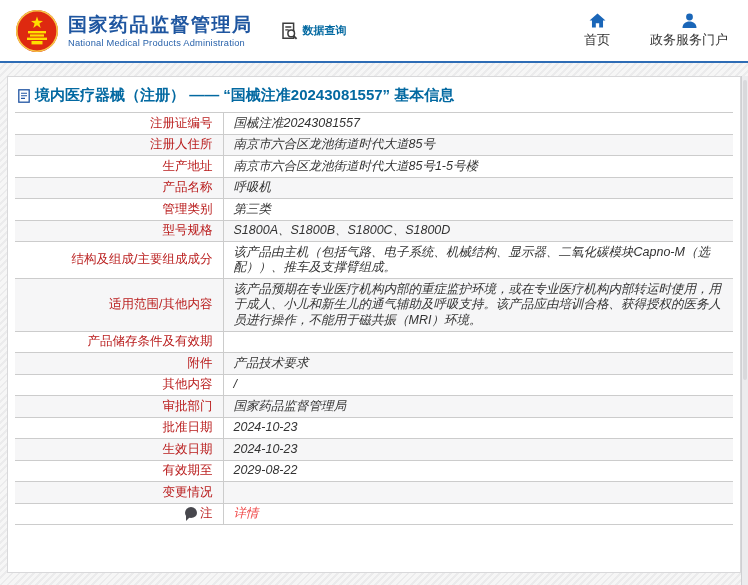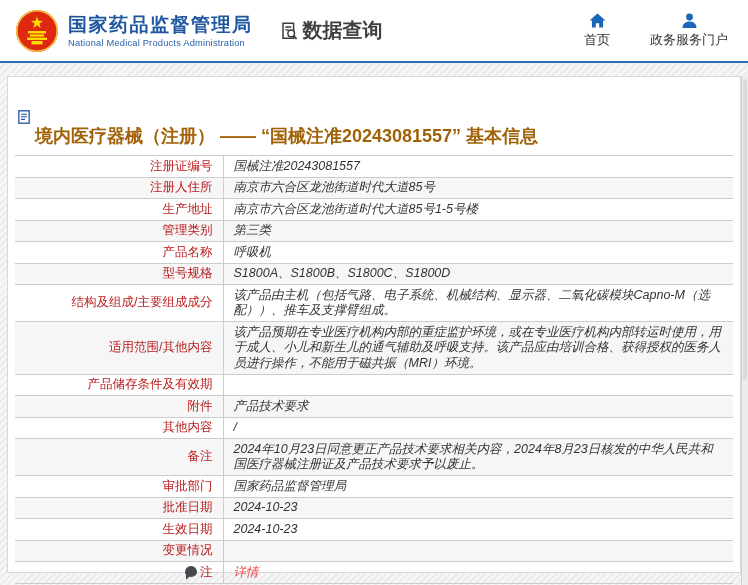--- a/index.html
+++ b/index.html
@@ -16,34 +16,34 @@
     background:#fff; border-bottom:2px solid #2e6cb5;
     display:flex; align-items:center;
   }
   .logo-wrap { display:flex; align-items:center; margin-left:15px; cursor:pointer; }
   .emblem { width:44px; height:44px; }
   .agency-text { margin-left:9px; }
   .agency-title { font-size:19px; font-weight:bold; color:#1f56a0; letter-spacing:1.5px; line-height:22px; }
   .agency-subtitle { font-size:9.3px; color:#2a63ab; letter-spacing:0.2px; margin-top:2px; }
   .data-query { display:flex; align-items:center; margin-left:26px; cursor:pointer; }
   .data-query-icon { width:20px; height:20px; margin-right:4px; }
-  .data-query-label { font-size:20px; color:#404040; font-weight:600; }
+  .data-query-label { font-size:11px; color:#0369a1; font-weight:600; }
   .top-nav { margin-left:auto; margin-right:20px; display:flex; gap:40px; }
   .nav-item { display:flex; flex-direction:column; align-items:center; cursor:pointer; }
   .nav-item svg { width:17px; height:15px; margin-bottom:3px; }
   .nav-label { font-size:13px; color:#333; }
 
   
   .content {
     position:absolute; left:7px; right:7px; top:76px; bottom:12px;
     background:#fff; border:1px solid #d8d8da;
   }
   .page-title-bar { display:flex; align-items:center; padding:9px 10px 7px 10px; }
   .page-title-bar svg { width:12px; height:14px; margin-right:5px; flex:none; }
-  .page-title { font-size:18px; font-weight:600; color:#a16207;margin-top:38px; }
+  .page-title { font-size:15px; font-weight:600; color:#0369a1; }
 
   
   .detail-table {
     width:calc(100% - 14px); margin:0 7px;
     border-collapse:collapse; table-layout:fixed;
   }
   .detail-table tr { border-top:1px solid #ccc; }
   .detail-table tr:last-child { border-bottom:1px solid #ccc; }
   .detail-table tr:nth-child(even) { background:#f6f6f7; }
   .label-cell {
@@ -135,28 +135,28 @@
         </tr>
         <tr>
           <td class="label-cell">注册人住所</td>
           <td class="value-cell">南京市六合区龙池街道时代大道85号</td>
         </tr>
         <tr>
           <td class="label-cell">生产地址</td>
           <td class="value-cell">南京市六合区龙池街道时代大道85号1-5号楼</td>
         </tr>
         <tr>
+          <td class="label-cell">产品名称</td>
+          <td class="value-cell">呼吸机</td>
+        </tr>
+        <tr>
           <td class="label-cell">管理类别</td>
           <td class="value-cell">第三类</td>
         </tr>
         <tr>
-          <td class="label-cell">产品名称</td>
-          <td class="value-cell">呼吸机</td>
-        </tr>
-        <tr>
           <td class="label-cell">型号规格</td>
           <td class="value-cell">S1800A、S1800B、S1800C、S1800D</td>
         </tr>
         <tr>
           <td class="label-cell">结构及组成/主要组成成分</td>
           <td class="value-cell">该产品由主机（包括气路、电子系统、机械结构、显示器、二氧化碳模块Capno-M（选配））、推车及支撑臂组成。</td>
         </tr>
         <tr>
           <td class="label-cell">适用范围/其他内容</td>
           <td class="value-cell">该产品预期在专业医疗机构内部的重症监护环境，或在专业医疗机构内部转运时使用，用于成人、小儿和新生儿的通气辅助及呼吸支持。该产品应由培训合格、获得授权的医务人员进行操作，不能用于磁共振（MRI）环境。</td>
@@ -167,34 +167,34 @@
         </tr>
         <tr>
           <td class="label-cell">附件</td>
           <td class="value-cell">产品技术要求</td>
         </tr>
         <tr>
           <td class="label-cell">其他内容</td>
           <td class="value-cell">/</td>
         </tr>
         <tr>
-          <td class="label-cell">备注</td>
-          <td class="value-cell">2024年10月23日同意更正产品技术要求相关内容，2024年8月23日核发的中华人民共和国医疗器械注册证及产品技术要求予以废止。</td>
-        </tr>
-        <tr>
           <td class="label-cell">审批部门</td>
           <td class="value-cell">国家药品监督管理局</td>
         </tr>
         <tr>
           <td class="label-cell">批准日期</td>
           <td class="value-cell">2024-10-23</td>
         </tr>
         <tr>
           <td class="label-cell">生效日期</td>
           <td class="value-cell">2024-10-23</td>
+        </tr>
+        <tr>
+          <td class="label-cell">有效期至</td>
+          <td class="value-cell">2029-08-22</td>
         </tr>
         <tr>
           <td class="label-cell">变更情况</td>
           <td class="value-cell"></td>
         </tr>
         <tr>
           <td class="label-cell"><span class="note-icon"></span>注</td>
           <td class="value-cell"><a href="#" class="detail-link">详情</a></td>
         </tr>
       </tbody>

